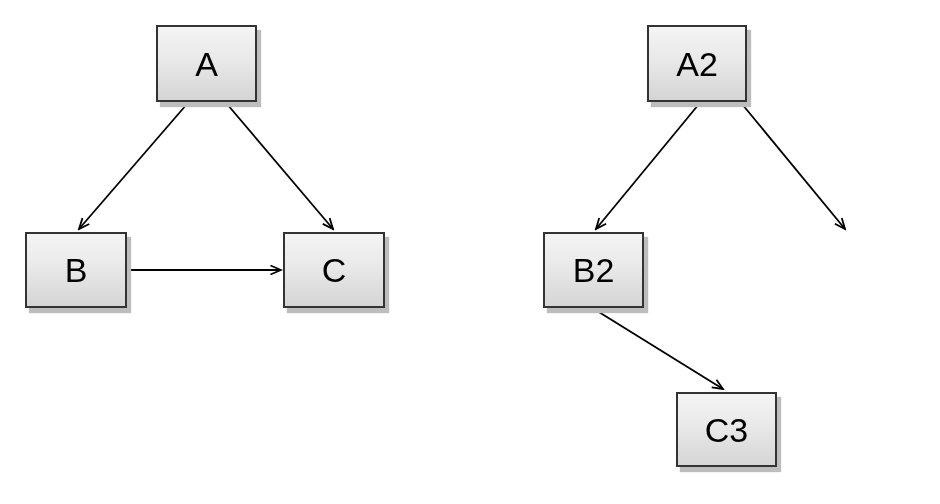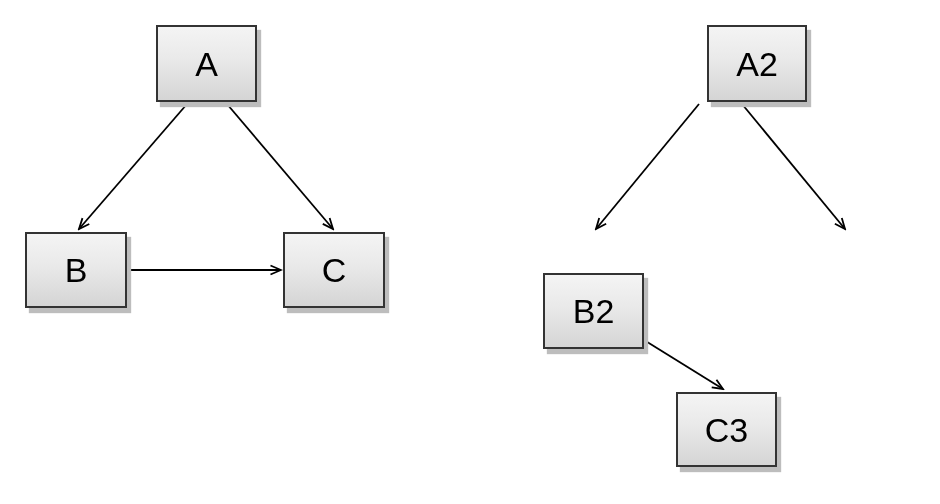--- a/index.html
+++ b/index.html
@@ -33,22 +33,22 @@
     justify-content: center;
     color: #000000;
     font-size: 34px;
     line-height: 1;
     user-select: none;
   }
   
   #node-A  { left: 156px; top:  25px; width: 101px; height: 77px; }
   #node-B  { left:  25px; top: 232px; width: 102px; height: 76px; }
   #node-C  { left: 283px; top: 232px; width: 102px; height: 76px; }
-  #node-A2 { left: 707px; top:  25px; width: 100px; height: 77px; }
-  #node-B2 { left: 543px; top: 232px; width: 101px; height: 76px; margin-top: 41px; }
+  #node-A2 { left: 647px; top:  25px; width: 100px; height: 77px; }
+  #node-B2 { left: 543px; top: 232px; width: 101px; height: 76px; }
   #node-C2 { left: 800px; top: 232px; width: 101px; height: 76px; }
   #node-C3 { left: 676px; top: 392px; width: 101px; height: 75px; }
   .edge {
     stroke: #000000;
     stroke-width: 1.8;
     fill: none;
   }
 </style>
 </head>
 <body>

